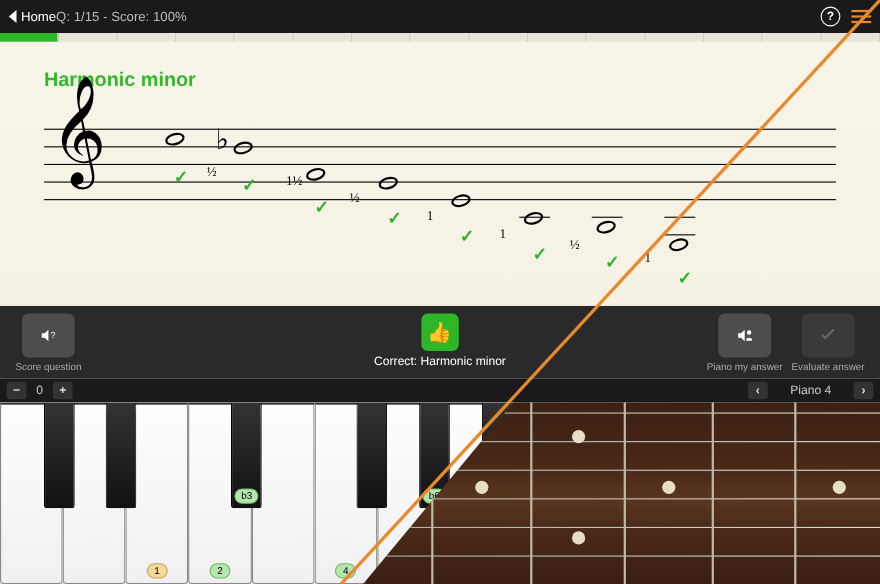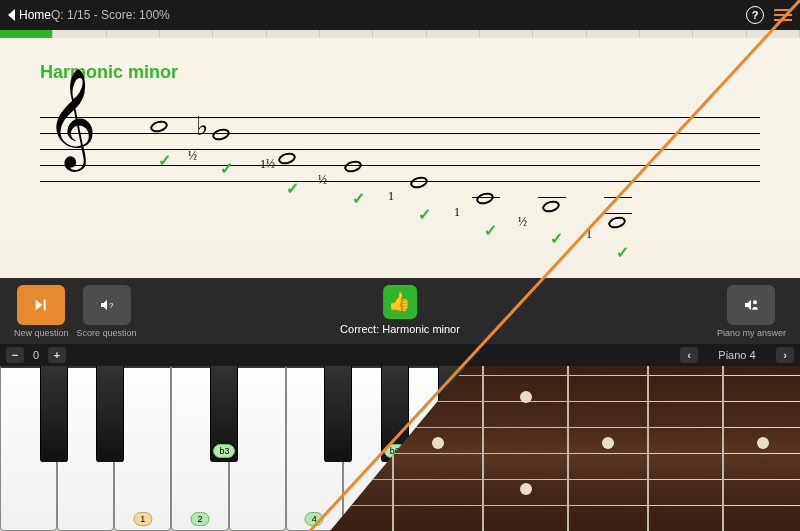--- a/index.html
+++ b/index.html
@@ -149,46 +149,46 @@
     <span class="chk" style="left:444px;top:128px">✓</span>
     <span class="intv" style="left:478px;top:122px">½</span>
     <span class="chk" style="left:510px;top:136px">✓</span>
     <span class="intv" style="left:546px;top:134px">1</span>
     <span class="chk" style="left:576px;top:150px">✓</span>
   </div>
 </div>
 
 <div class="ctl">
   <div class="btn">
-    <div class="sq orange">
-        <svg class="spk" viewBox="0 0 24 24">
-          <path fill="#fff" d="M4 4l10 8-10 8zM16 4h3v16h-3z"></path>
-        </svg>
-      </div>
-    <span>New question</span>
-  </div>
-  <div class="btn">
     <div class="sq gray">
         <svg class="spk" viewBox="0 0 24 24">
           <path fill="#fff" d="M3 9v6h4l5 5V4L7 9H3z"></path>
           <text x="15" y="16" fill="#fff" font-size="12">?</text>
         </svg>
       </div>
     <span>Score question</span>
   </div>
   <div class="ctl-spacer"></div>
   <div class="btn">
     <div class="sq gray">
         <svg class="spk" viewBox="0 0 24 24">
           <path fill="#fff" d="M3 9v6h4l5 5V4L7 9H3z"></path>
           <circle cx="18" cy="8" r="3" fill="#fff"></circle>
           <path fill="#fff" d="M14 18c0-2 2-3 4-3s4 1 4 3v1h-8z"></path>
         </svg>
       </div>
     <span>Piano my answer</span>
+  </div>
+  <div class="btn">
+    <div class="sq dim">
+        <svg viewBox="0 0 24 24" width="22" height="22">
+          <path fill="#666" d="M9 16l-4-4 1.5-1.5L9 13l8-8L18.5 6.5z"></path>
+        </svg>
+      </div>
+    <span>Evaluate answer</span>
   </div>
 </div>
 <div class="ctl-center">
   <div class="thumb">👍</div>
   <span class="correct-txt">Correct: Harmonic minor</span>
 </div>
 
 <div class="instr-bar">
   <div class="oct-btn">−</div>
   <div class="oct-val">0</div>

